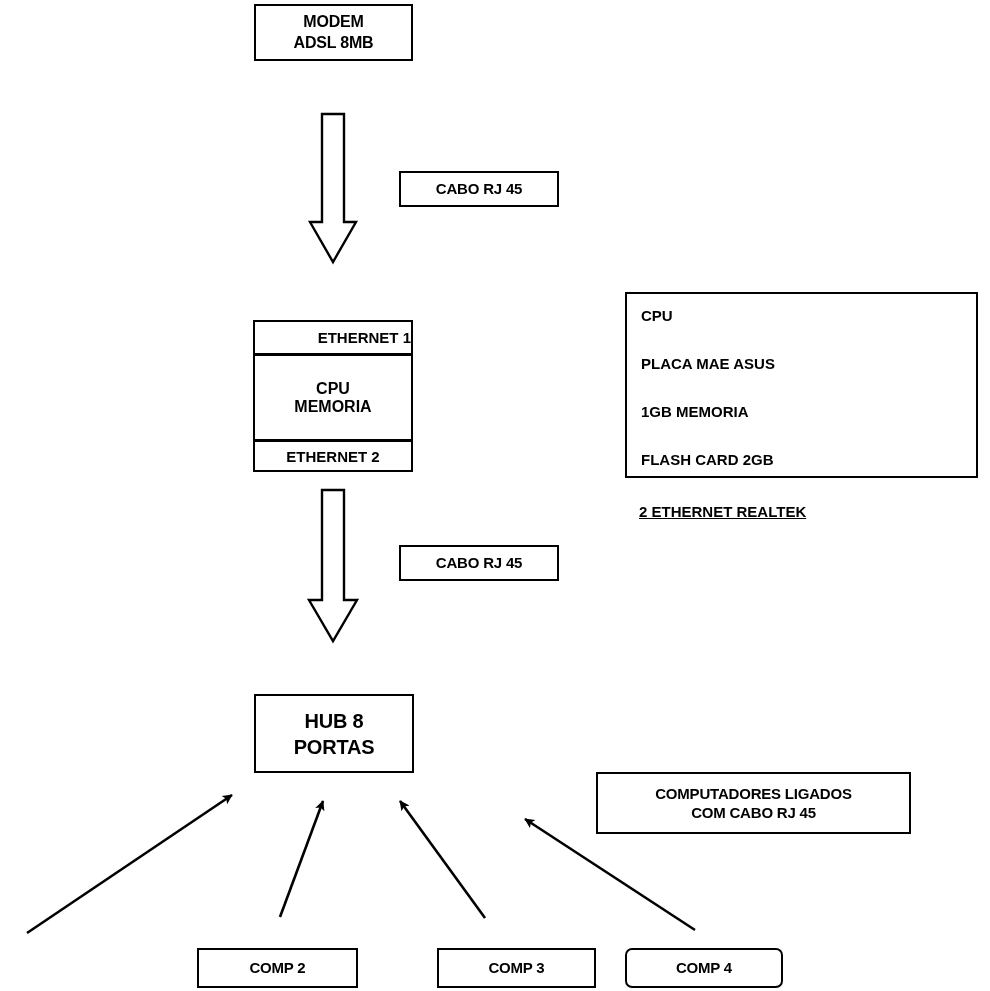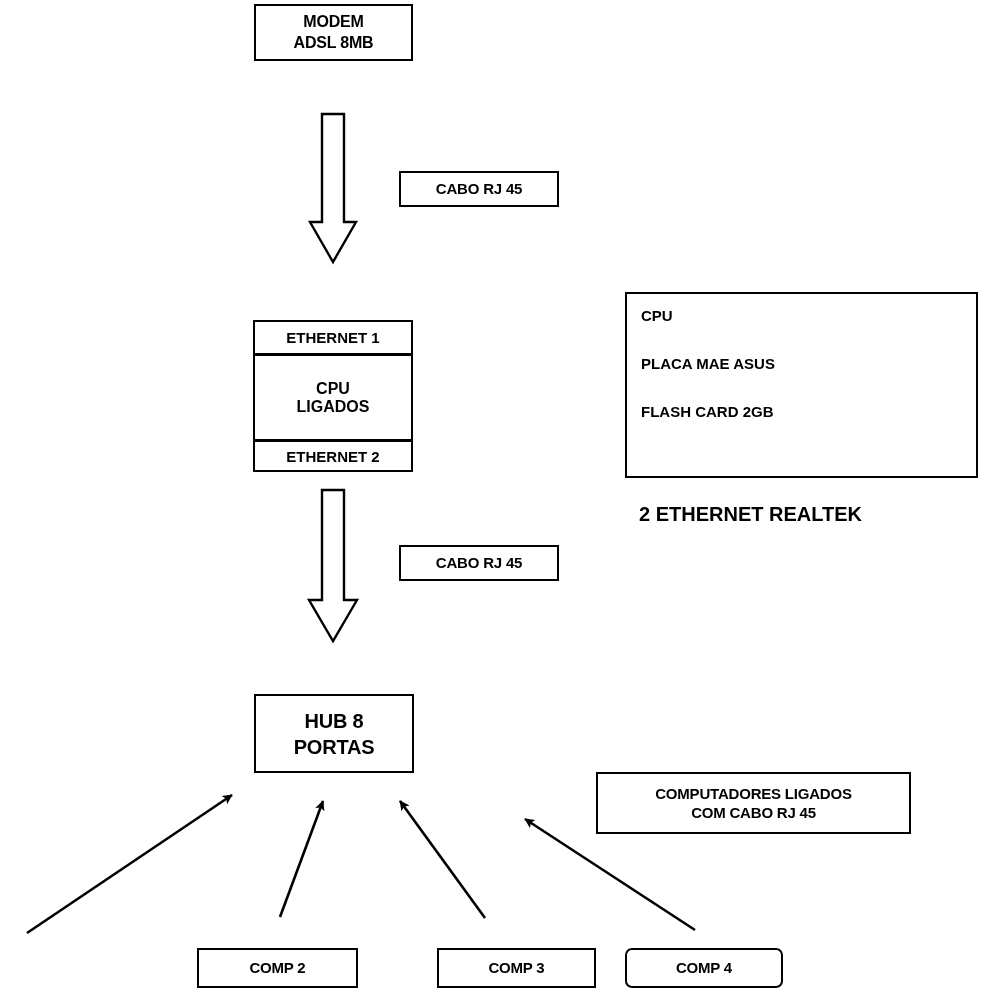--- a/index.html
+++ b/index.html
@@ -54,21 +54,21 @@
     display: flex;
     flex-direction: column;
     align-items: center;
     justify-content: center;
     width: 100%;
     color: #000000;
     font-weight: bold;
     font-size: 15px;
     text-align: center;
   }
-  #eth1-cell { top: 0px;  height: 35px; }
+  #eth1-cell { top: 0px;  height: 35px; align-items: flex-end; }
   #cpu-cell  { top: 34px; height: 87px; font-size: 16px; }
   #eth2-cell { top: 120px; height: 32px; text-align: center; }
 
   #hub-box     { left: 254px; top: 694px; width: 160px; height: 79px;  font-size: 20px; }
 
   #cabo-box-1  { left: 399px; top: 171px; width: 160px; height: 36px; font-size: 15px; }
   #cabo-box-2  { left: 399px; top: 545px; width: 160px; height: 36px; font-size: 15px; }
 
   #note-box    { left: 596px; top: 772px; width: 315px; height: 62px; font-size: 15px; }
 
@@ -91,24 +91,25 @@
     font-size: 15px;
     font-weight: bold;
     color: #000000;
     line-height: 1;
     margin-bottom: 33px;
     white-space: nowrap;
   }
   #spec-extra {
     position: absolute;
     left: 639px; top: 503px;
-    font-size: 20px;
+    font-size: 15px;
     font-weight: bold;
     color: #000000;
     white-space: nowrap;
+    text-decoration: underline;
   }
 
   
   #arrow-layer {
     position: absolute;
     left: 0; top: 0;
     width: 990px; height: 991px;
     pointer-events: none;
   }
 </style>
@@ -121,37 +122,38 @@
     <span class="line">MODEM</span>
     <span class="line">ADSL 8MB</span>
   </div>
 
   <div id="mikrotik-stack">
     <div class="stack-cell" id="eth1-cell">
       <span class="line">ETHERNET 1</span>
     </div>
     <div class="stack-cell" id="cpu-cell">
       <span class="line">CPU</span>
-      <span class="line">LIGADOS</span>
+      <span class="line">MEMORIA</span>
     </div>
     <div class="stack-cell" id="eth2-cell">
       <span class="line">ETHERNET 2</span>
     </div>
   </div>
 
   <div class="box" id="cabo-box-1">
     <span class="line">CABO RJ 45</span>
   </div>
   <div class="box" id="cabo-box-2">
     <span class="line">CABO RJ 45</span>
   </div>
 
   <div id="spec-box">
     <span class="spec-line">CPU</span>
     <span class="spec-line">PLACA MAE ASUS</span>
+    <span class="spec-line">1GB MEMORIA</span>
     <span class="spec-line">FLASH CARD 2GB</span>
   </div>
   <div id="spec-extra">2 ETHERNET REALTEK</div>
 
   <div class="box" id="hub-box">
     <span class="line">HUB 8</span>
     <span class="line">PORTAS</span>
   </div>
 
   <div class="box" id="note-box">

